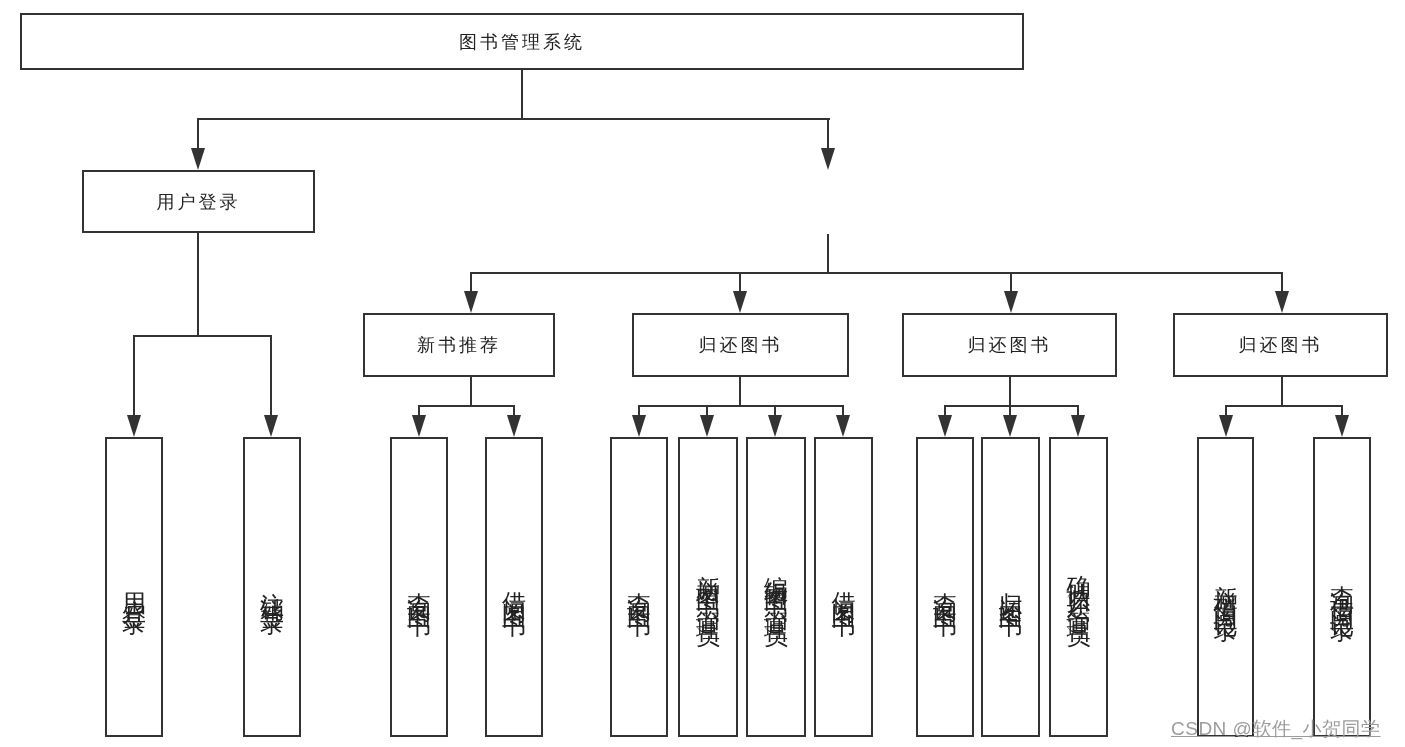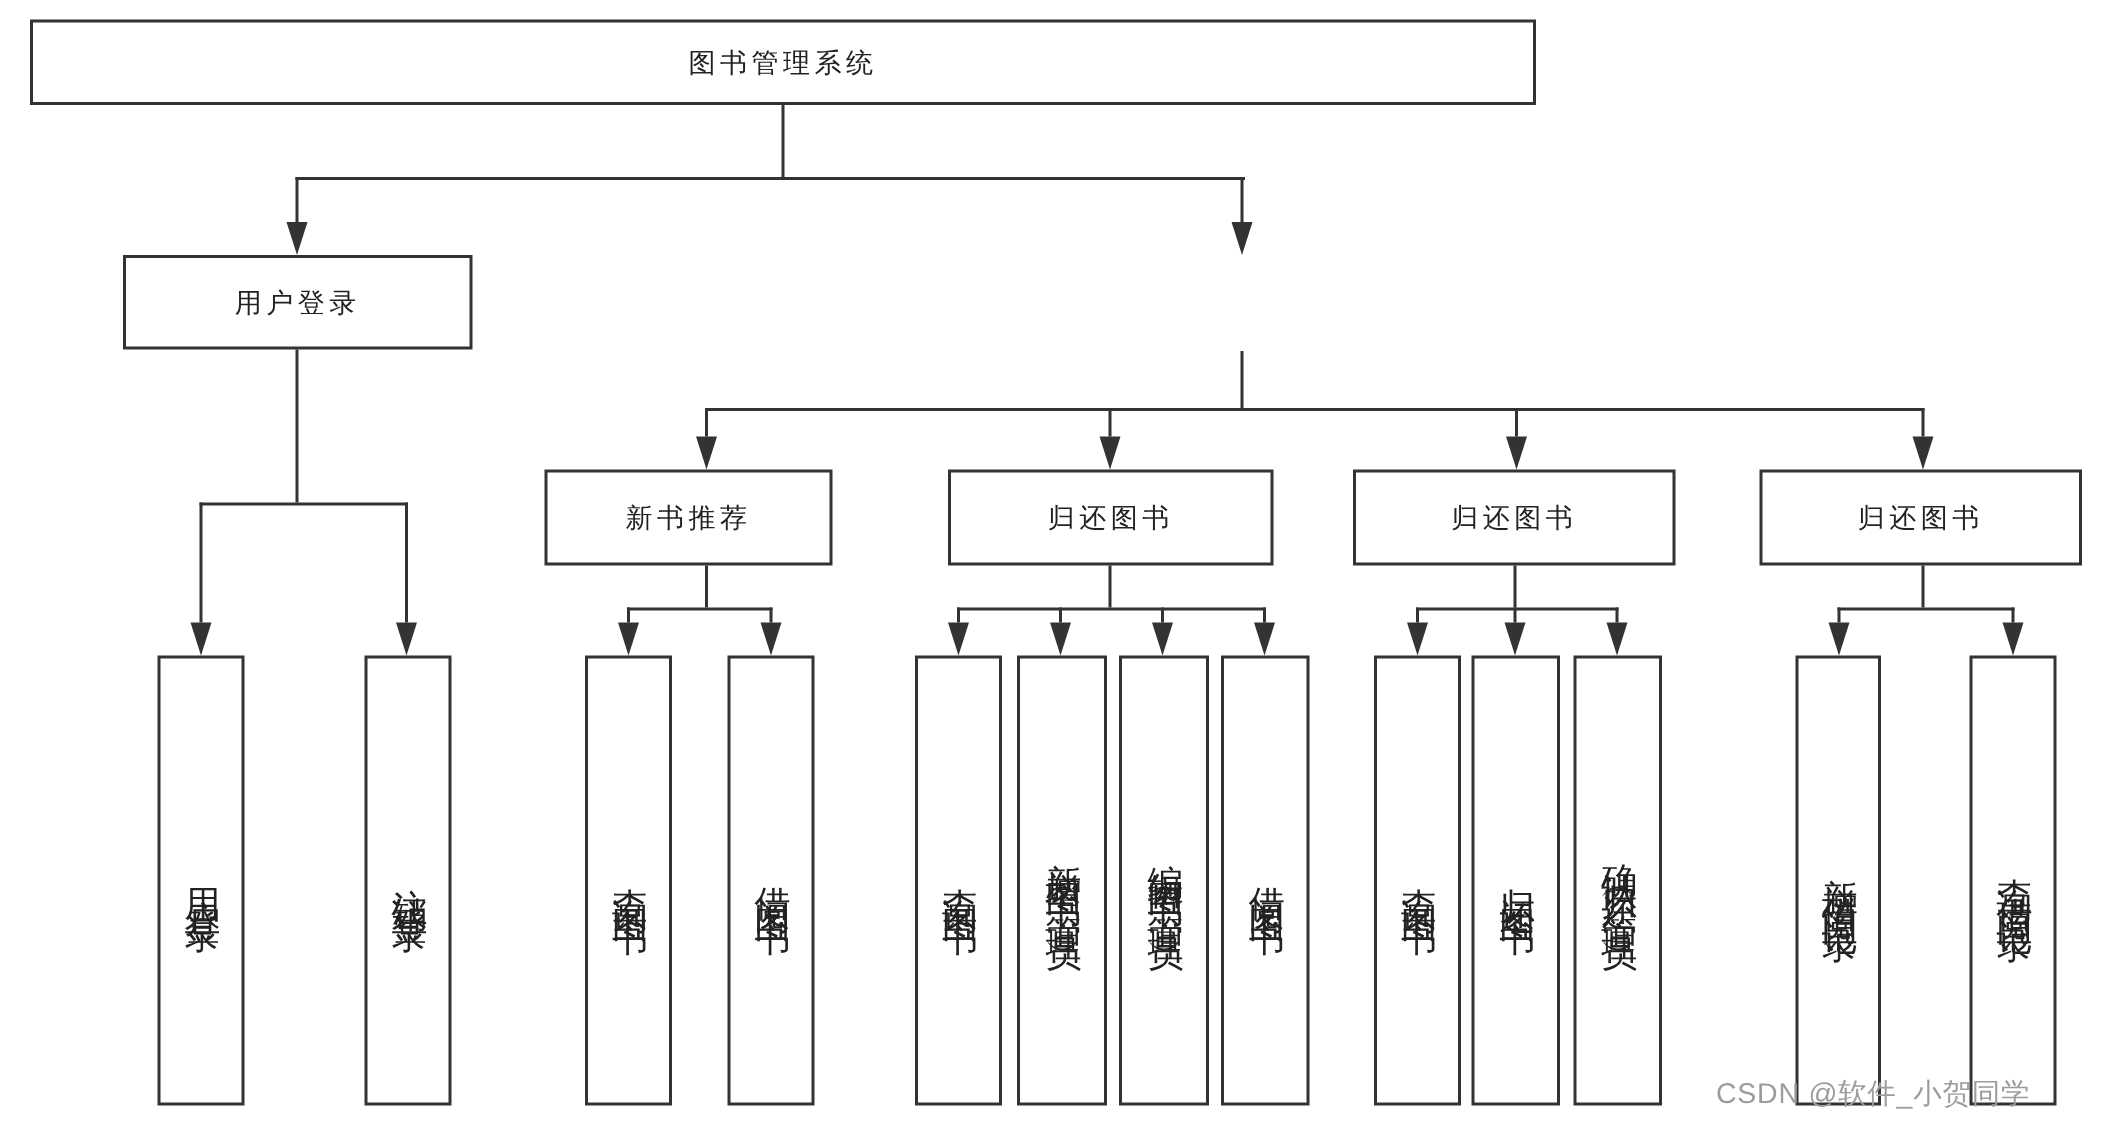--- a/index.html
+++ b/index.html
@@ -36,25 +36,26 @@
   .line { position:absolute; background:#333333; }
   .arrow {
     position:absolute;
     width:0; height:0;
     border-left:7px solid transparent;
     border-right:7px solid transparent;
     border-top:22px solid #333333;
   }
   .watermark {
     position:absolute;
-    left:1144px; top:716px;
+    left:1171px; top:716px;
     font-size:19px;
     color:#9c9c9c;
     letter-spacing:0.5px;
     white-space:nowrap;
+    text-decoration:underline;
   }
 </style>
 </head>
 <body>
 
 <div class="canvas">
 
   <div class="box h" style="left:20px;top:13px;width:1004px;height:57px">
     <span>图书管理系统</span>
   </div>

